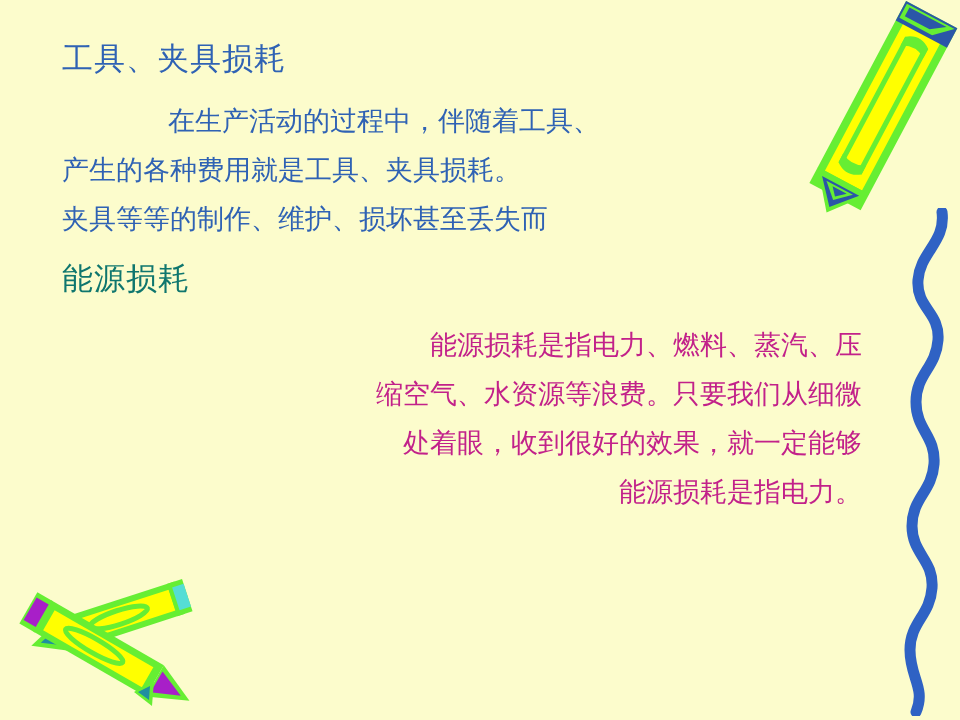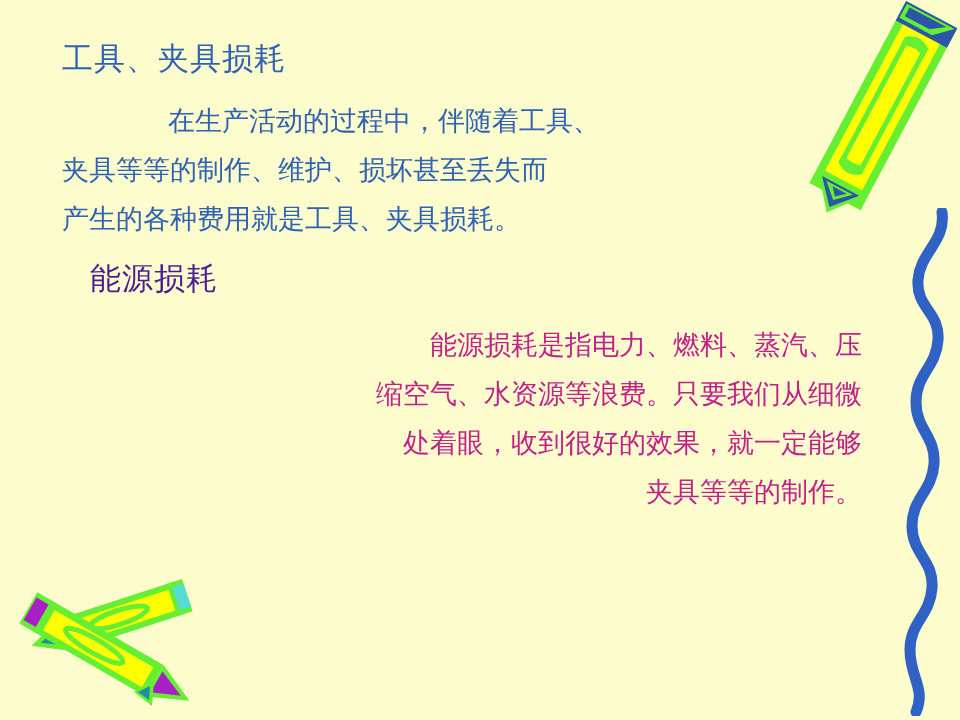--- a/index.html
+++ b/index.html
@@ -80,31 +80,31 @@
 <body>
 
 <div id="slide" style="background: rgb(252, 252, 204);">
 
   <div class="content">
 
     <div class="heading" id="heading-1" style="color: rgb(47, 98, 180);">工具、夹具损耗</div>
 
     <div class="para" id="para-1" style="color: rgb(47, 98, 180);">
       <div class="line indent">在生产活动的过程中，伴随着工具、</div>
+      <div class="line">产生的各种费用就是工具、夹具损耗。</div>
       <div class="line">夹具等等的制作、维护、损坏甚至丢失而</div>
-      <div class="line">产生的各种费用就是工具、夹具损耗。</div>
     </div>
 
-    <div class="heading" id="heading-2" style="color: #4c1d95; margin-left: 28px;">能源损耗</div>
+    <div class="heading" id="heading-2" style="color: #0f766e;">能源损耗</div>
 
     <div class="para" id="para-2" style="color: rgb(194, 33, 138);">
       <div class="line indent">能源损耗是指电力、燃料、蒸汽、压</div>
       <div class="line">缩空气、水资源等浪费。只要我们从细微</div>
       <div class="line">处着眼，收到很好的效果，就一定能够</div>
-      <div class="line">夹具等等的制作。</div>
+      <div class="line">能源损耗是指电力。</div>
     </div>
   </div>
 
   <svg class="deco" id="pencil-top-right" viewBox="0 0 170 232">
     <g transform="rotate(28 85 116)">
 
       <rect x="56" y="8" width="58" height="206" fill="#66EE33"></rect>
 
       <rect x="64" y="24" width="42" height="172" fill="#FFFF00"></rect>
 

